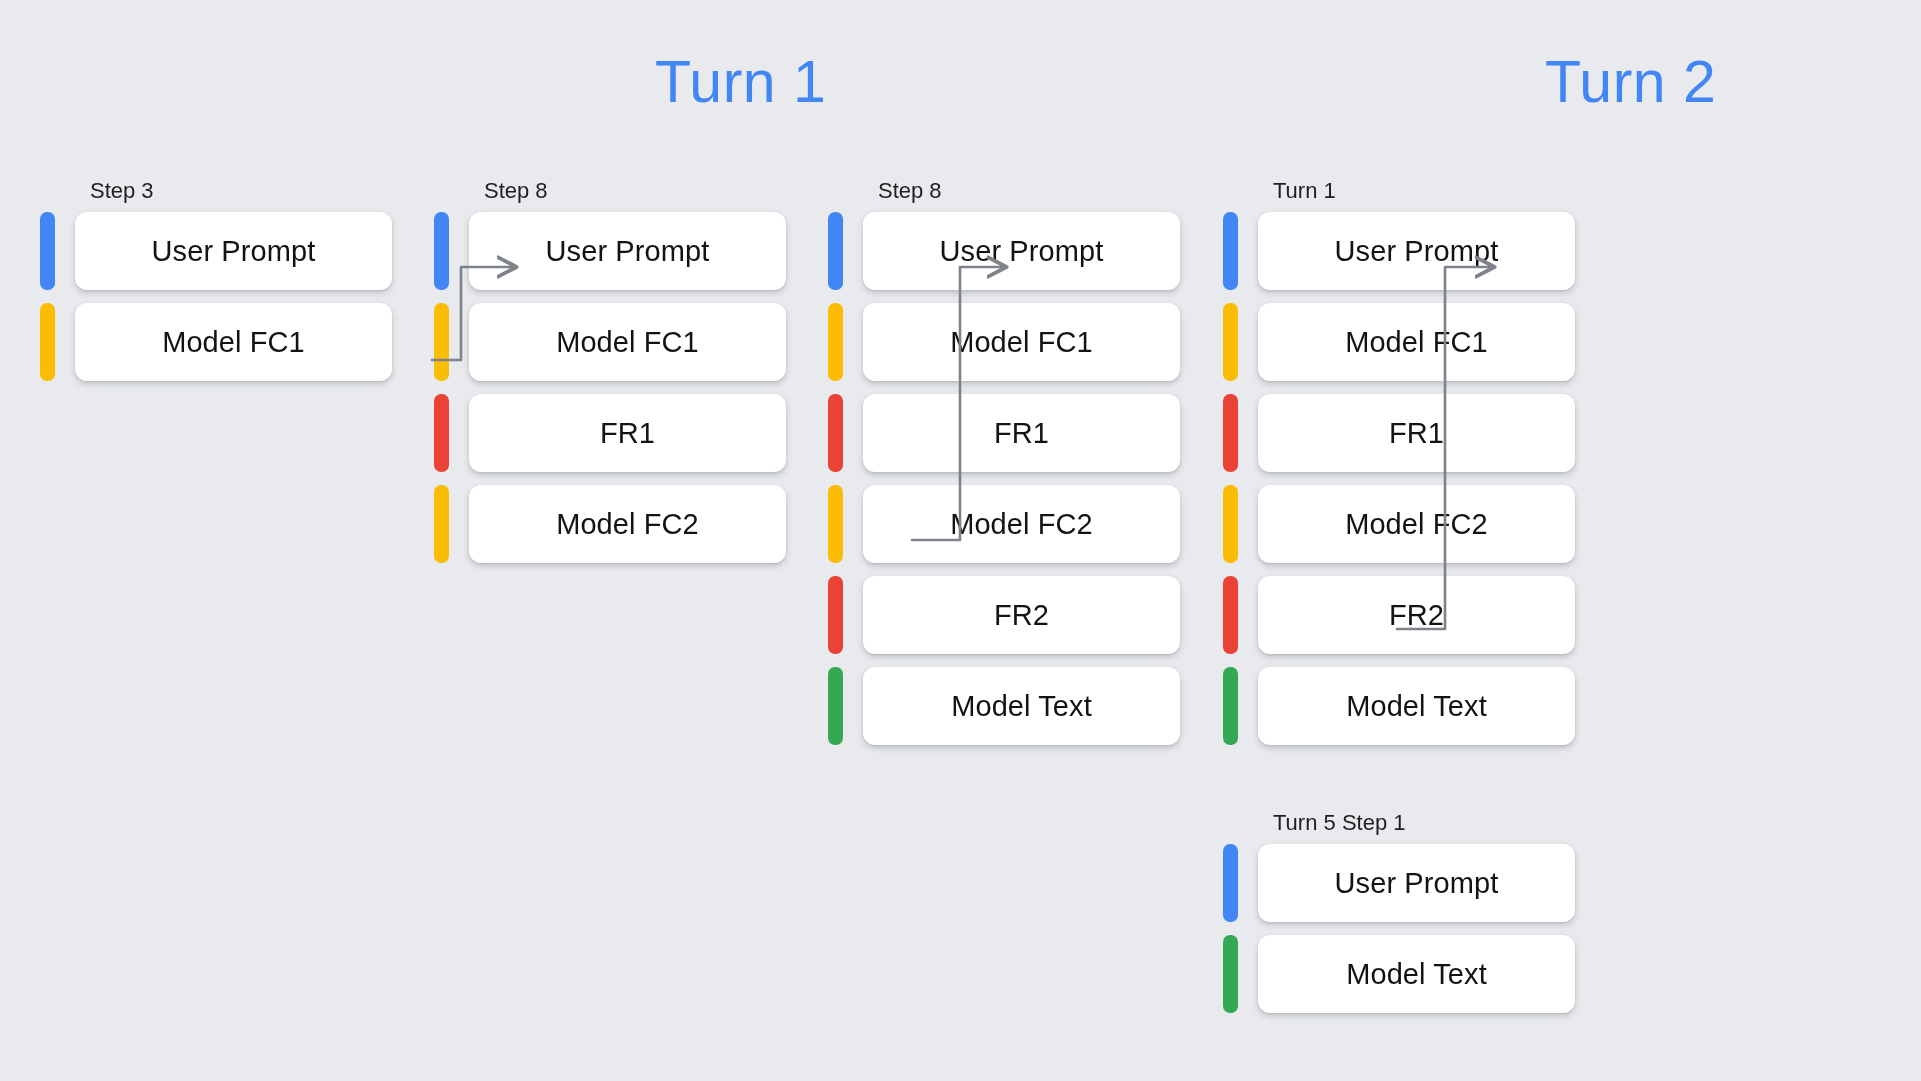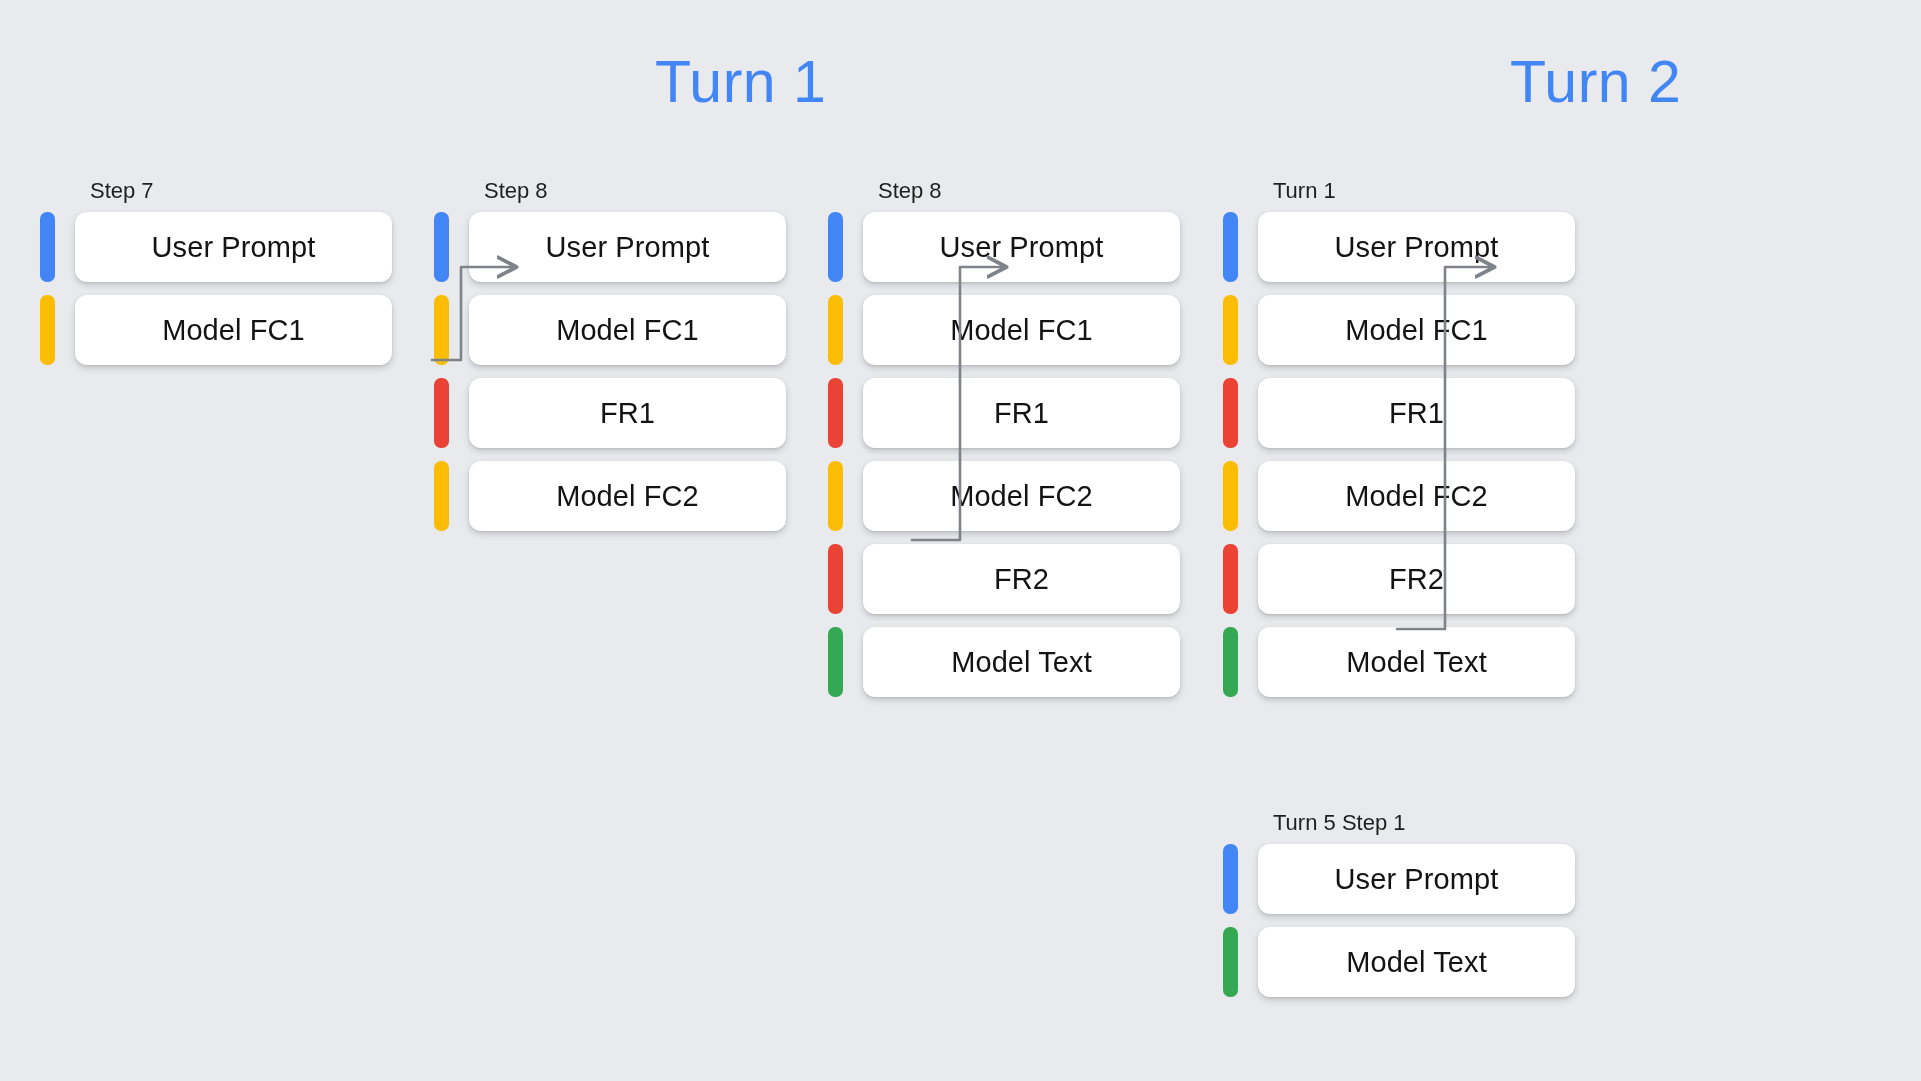--- a/index.html
+++ b/index.html
@@ -26,21 +26,21 @@
   .turn-heading {
     position: absolute;
     color: #4285f4;
     font-size: 59px;
     font-weight: 400;
     letter-spacing: 0.5px;
     white-space: nowrap;
     line-height: 1;
   }
   #turn-heading-1 { left: 655px; top: 53px; }
-  #turn-heading-2 { left: 1510px; top: 53px; }
+  #turn-heading-2 { left: 1545px; top: 53px; }
 
   
   .column {
     position: absolute;
     width: 352px;
   }
   #column-0 { left: 40px;   top: 180px; }
   #column-1 { left: 434px;  top: 180px; }
   #column-2 { left: 828px;  top: 180px; }
   #column-3 { left: 1223px; top: 180px; }
@@ -53,21 +53,21 @@
     margin-bottom: 10px;
     line-height: 1;
     white-space: nowrap;
   }
 
   .rows { position: relative; }
 
   .row {
     display: flex;
     align-items: stretch;
-    height: 70px;
+    height: 78px;
     margin-bottom: 13px;
   }
   .row:last-child { margin-bottom: 0; }
 
   .bar {
     width: 15px;
     border-radius: 7px;
     flex: 0 0 auto;
   }
   .bar.blue   { background: #4285f4; }
@@ -104,21 +104,21 @@
 </style>
 </head>
 <body>
 
 <div id="stage">
 
   <div class="turn-heading" id="turn-heading-1">Turn 1</div>
   <div class="turn-heading" id="turn-heading-2">Turn 2</div>
 
   <div class="column" id="column-0">
-    <div class="column-label">Step 7</div>
+    <div class="column-label">Step 3</div>
     <div class="rows">
       <div class="row">
         <div class="bar blue"></div>
         <div class="card">
           <span class="card-label">User Prompt</span>
         </div>
       </div>
       <div class="row">
         <div class="bar yellow"></div>
         <div class="card">

